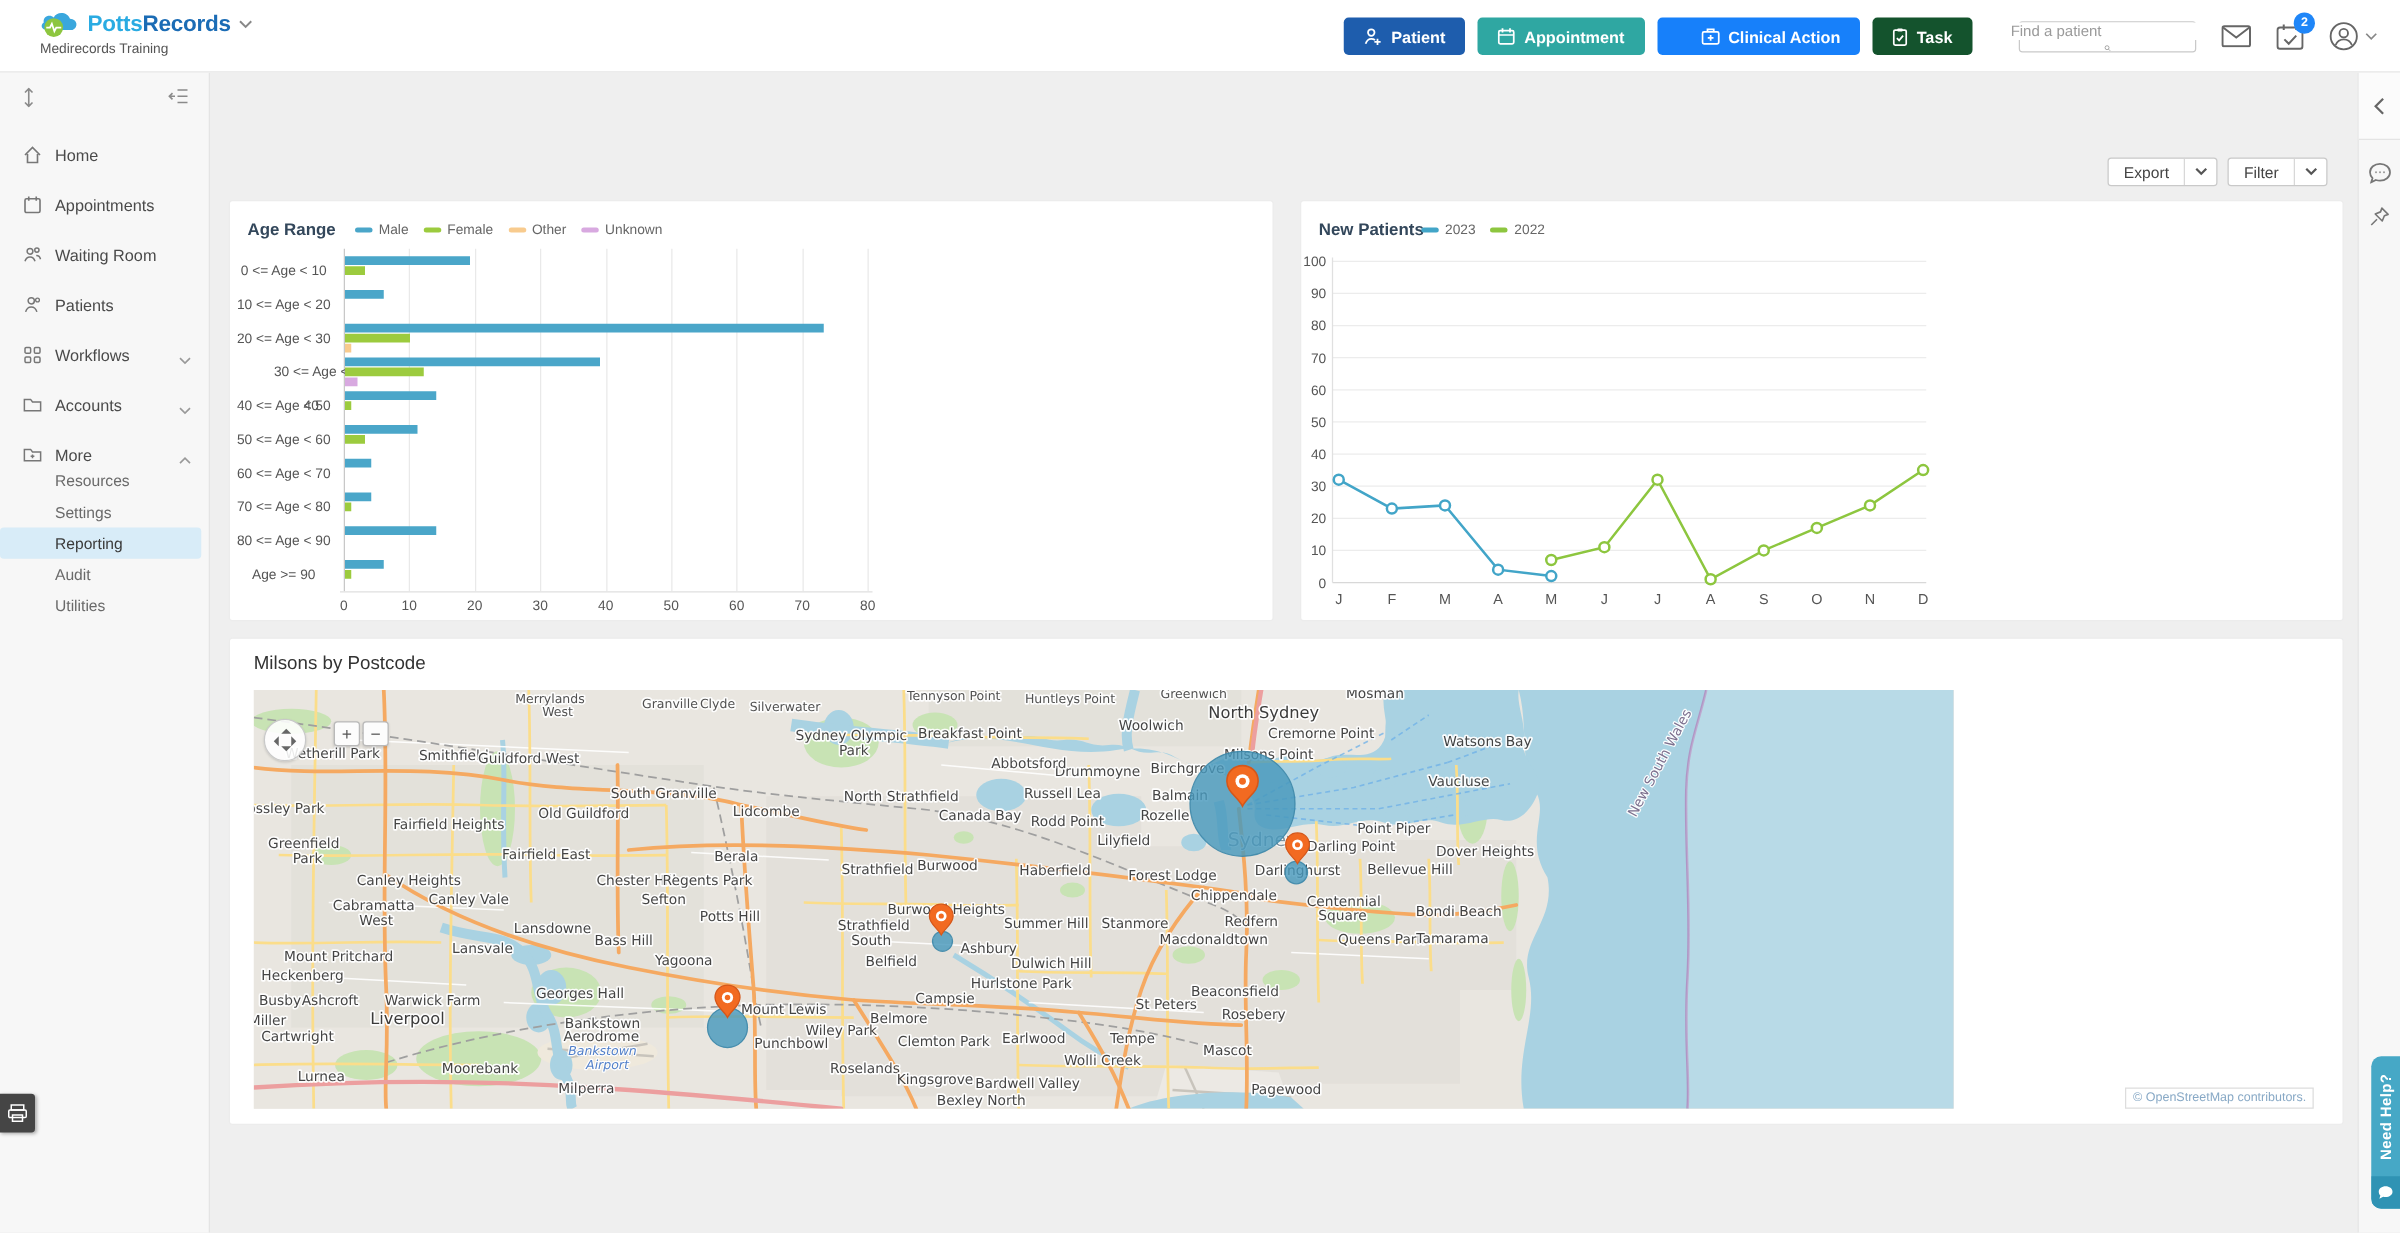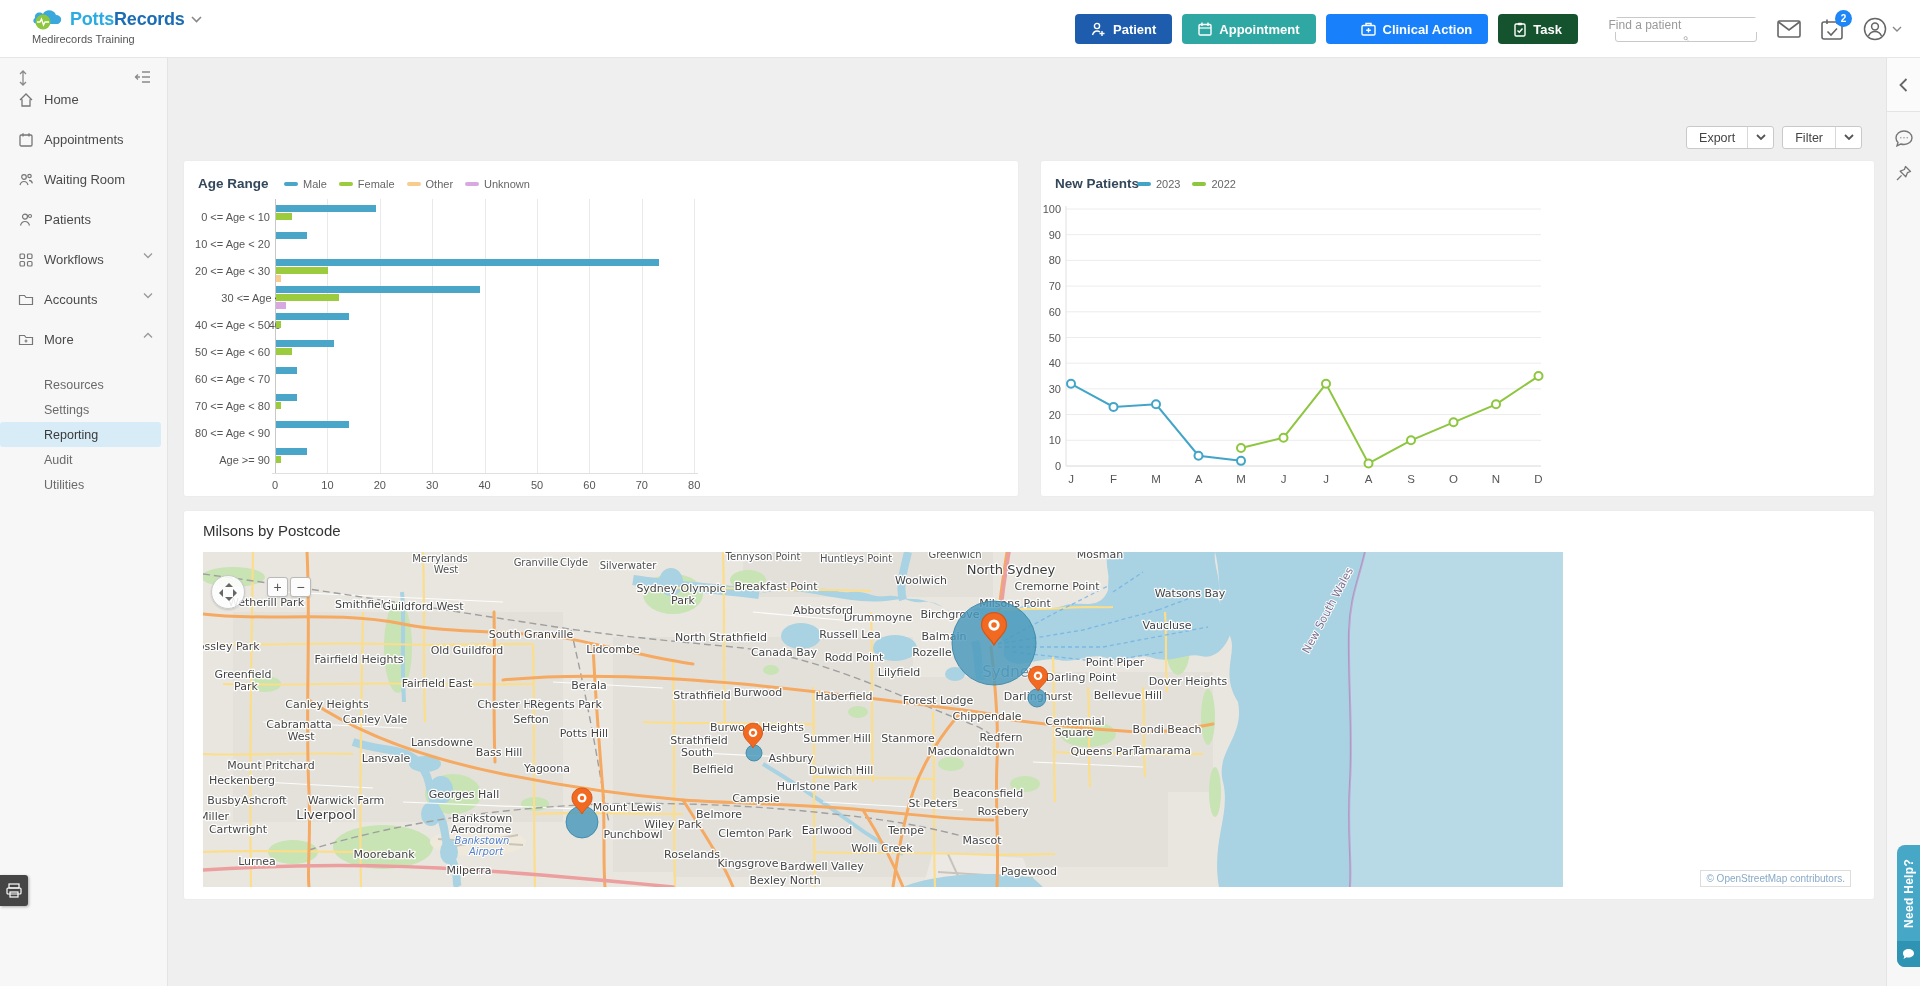--- a/index.html
+++ b/index.html
@@ -16,21 +16,21 @@
   .nav-btn { height:30px; border:none; border-radius:4px; color:#fff; font-size:13px; font-weight:bold; padding:0 16px; display:flex; align-items:center; gap:7px; cursor:pointer; font-family:inherit; }
   .hdr-right { position:absolute; right:18px; top:0; height:58px; display:flex; align-items:center; gap:20px; }
   .search-box { width:142px; height:25px; border:1px solid #c9c9c9; border-radius:3px; display:flex; align-items:center; padding:0 6px; gap:4px; background:#fff;flex-direction:column; }
   .search-box input { border:none; outline:none; flex:1; font-size:12px; color:#444; font-family:inherit; min-width:0; }
   .search-box input::placeholder { color:#9a9a9a; }
   .hdr-icon { position:relative; display:flex; align-items:center; cursor:pointer; }
   .badge { position:absolute; top:-9px; right:-9px; background:#1f86f8; color:#fff; font-size:10px; font-weight:bold; width:17px; height:17px; border-radius:50%; display:flex; align-items:center; justify-content:center; }
   
   .sidebar { position:absolute; left:0; top:58px; bottom:0; width:168px; background:#f7f7f7; border-right:1px solid #e4e4e4; z-index:20; }
   .side-top { display:flex; justify-content:space-between; padding:12px 16px 6px 16px; }
-  .side-item { display:flex; align-items:flex-start; height:40px; padding:0 14px 0 18px; gap:10px; font-size:13px; color:#4a4a4a; cursor:pointer; }
+  .side-item { display:flex; align-items:flex-end; height:40px; padding:0 14px 0 18px; gap:10px; font-size:13px; color:#4a4a4a; cursor:pointer; }
   .side-item .lbl { flex:1; }
   .side-sub { display:flex; align-items:center; height:25px; padding-left:44px; font-size:12.5px; color:#6a6a6a; cursor:pointer; }
   .side-sub.active { background:#d8ecf8; color:#3a3a3a; margin:0 6px 0 0; border-radius:3px; }
   
   .rail { position:absolute; right:0; top:58px; bottom:0; width:34px; background:#f7f7f7; border-left:1px solid #e4e4e4; z-index:20; }
   .rail-top { height:54px; background:#fbfbfb; border-bottom:1px solid #e4e4e4; display:flex; align-items:center; justify-content:center; }
   .rail-ic { display:flex; justify-content:center; margin-top:18px; cursor:pointer; }
   
   .main { position:absolute; left:168px; top:58px; right:34px; bottom:0; background:#efefef; }
   .titlebar { height:42px; background:#fff; border-bottom:1px solid #e8e8e8; display:flex; align-items:center; padding-left:24px; gap:10px; }
@@ -40,21 +40,21 @@
   .split-btn .lab { padding:0 12px; font-size:12.5px; color:#444; display:flex; align-items:center; }
   .split-btn .car { width:26px; border-left:1px solid #d8d8d8; display:flex; align-items:center; justify-content:center; }
   .card { position:absolute; background:#fff; border:1px solid #ececec; border-radius:3px; }
   .card-title { position:absolute; left:14px; top:15px; font-size:13.5px; font-weight:bold; color:#33475b; }
   .legend { position:absolute; top:17px; display:flex; gap:12px; align-items:center; }
   .leg-item { display:flex; align-items:center; gap:5px; font-size:11px; color:#666; }
   .leg-dash { width:14px; height:3.5px; border-radius:2px; }
   
   .grid-v { position:absolute; width:1px; background:#e9e9e9; }
   .axis-h { position:absolute; height:1px; background:#e0e0e0; }
-  .row-lbl { position:absolute; width:86px; text-align:right; font-size:11px; color:#555; }
+  .row-lbl { position:absolute; width:86px; text-align:center; font-size:11px; color:#555; }
   .bar { position:absolute; height:7px; }
   .tick { position:absolute; font-size:11px; color:#555; transform:translateX(-50%); }
   
   .map-wrap { position:absolute; left:19px; top:41px; width:1360px; height:335px; overflow:hidden; background:#e9e6e0; }
   .map-lbl { font-family:"DejaVu Sans",sans-serif; font-size:11px; fill:#3c3c3c; paint-order:stroke; stroke:#ffffff; stroke-width:2.6px; stroke-linejoin:round; opacity:.95; text-anchor:middle; }
   .map-lbl.sm { font-size:10px; fill:#4a4a4a; }
   .map-lbl.lg { font-size:13px; fill:#333; }
   .map-lbl.ghost { font-size:15px; fill:#7b8d99; stroke-width:1.6px; }
   .map-lbl.water { font-size:10px; font-style:italic; fill:#4a7bc9; stroke-width:2px; }
   .map-lbl.state { font-size:11px; fill:#7a6b8a; stroke-width:2px; }

